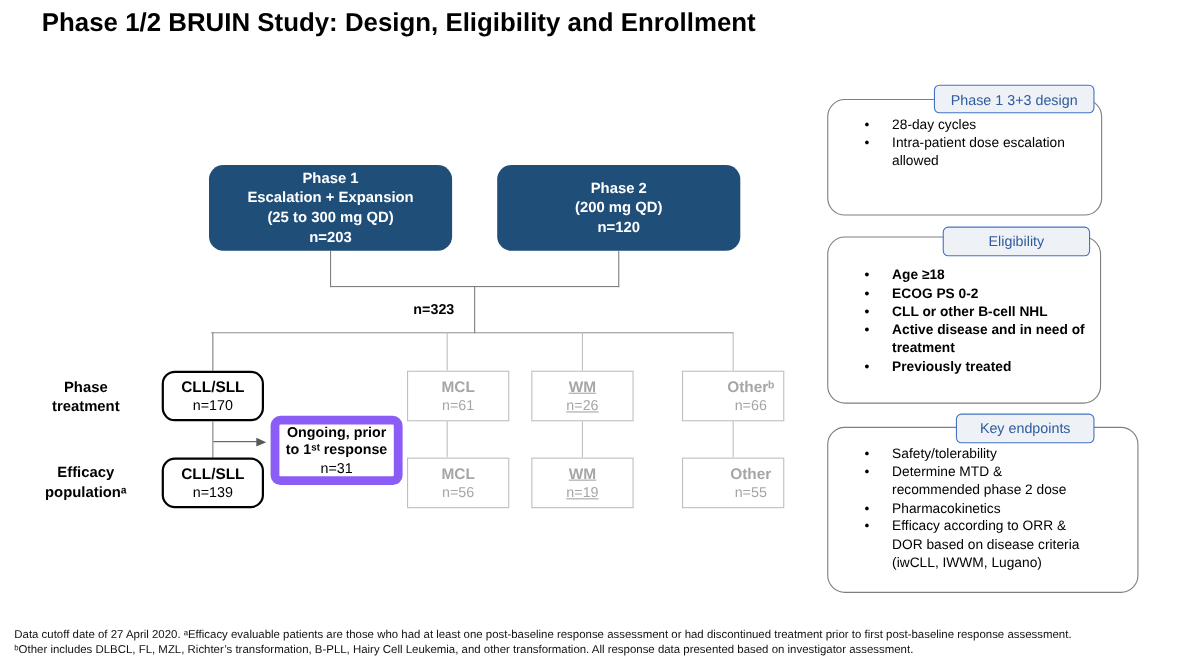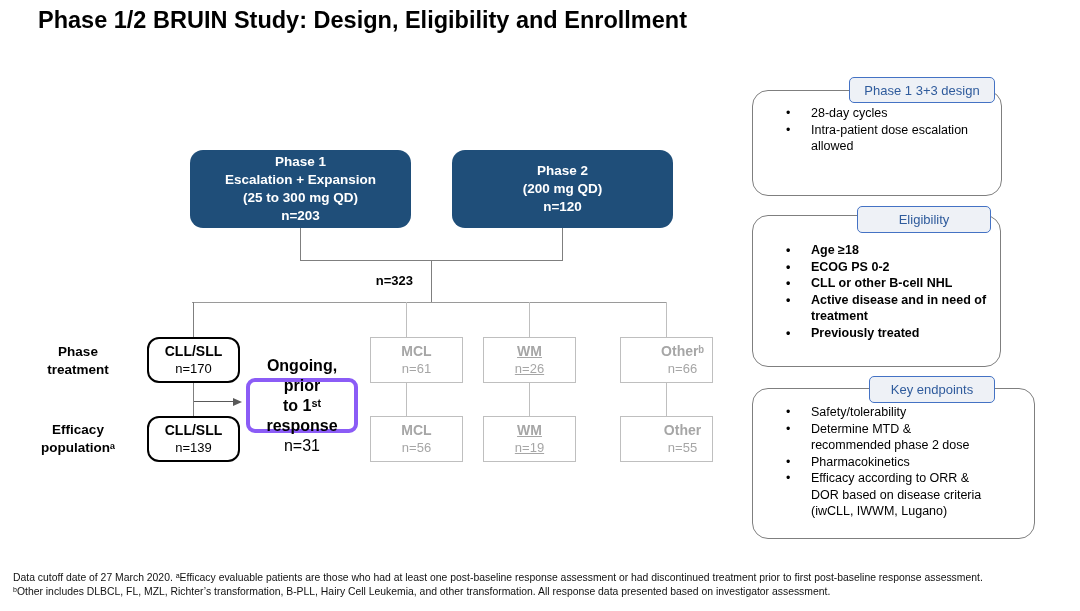--- a/index.html
+++ b/index.html
@@ -42,23 +42,23 @@
   .rowS{top:337px;} .rowE{top:416px;}
   .col0{left:147px;} .col1{left:370px;} .col2{left:483px;text-decoration:underline;} .col3{left:620px;padding-left:32px;}
 
   
   .rowlabel{left:20px;width:116px;text-align:center;font-weight:bold;font-size:13.5px;line-height:1.3;color:#000;}
   #safety-label{top:343px;}
   #efficacy-label{top:421px;}
 
   
   #ongoing-box{
-    left:246px;top:378px;width:104px;height:47px;border:4px solid #8b5cf6;border-radius:9px;
+    left:246px;top:378px;width:104px;height:47px;border:8px solid #8b5cf6;border-radius:9px;
     background:#fff;display:flex;flex-direction:column;justify-content:center;align-items:center;
-    text-align:center;font-size:16px;line-height:1.25;color:#000;
+    text-align:center;font-size:13px;line-height:1.25;color:#000;
   }
   #ongoing-box .b{font-weight:bold;}
   #arrow-head{
     left:233px;top:397.5px;width:0;height:0;
     border-left:9px solid #595959;border-top:4.5px solid transparent;border-bottom:4.5px solid transparent;
   }
 
   
   .callout{border:1px solid #7f7f7f;border-radius:16px;background:#fff;box-sizing:border-box;padding-left:18px;}
   #callout-0{left:752px;top:90px;width:250px;height:106px;}
@@ -195,15 +195,15 @@
 recommended phase 2 dose</li>
     <li>Pharmacokinetics</li>
     <li>Efficacy according to ORR &amp;
 DOR based on disease criteria
 (iwCLL, IWWM, Lugano)</li>
   </ul>
 </div>
 <div class="abs tab" id="tab-2">Key endpoints</div>
 
 <div class="abs" id="footnotes">
-  <div>Data cutoff date of 27 March 2020. ᵃEfficacy evaluable patients are those who had at least one post-baseline response assessment or had discontinued treatment prior to first post-baseline response assessment.</div>
+  <div>Data cutoff date of 27 April 2020. ᵃEfficacy evaluable patients are those who had at least one post-baseline response assessment or had discontinued treatment prior to first post-baseline response assessment.</div>
   <div>ᵇOther includes DLBCL, FL, MZL, Richter’s transformation, B-PLL, Hairy Cell Leukemia, and other transformation. All response data presented based on investigator assessment.</div>
 </div>
 
 </body></html>

